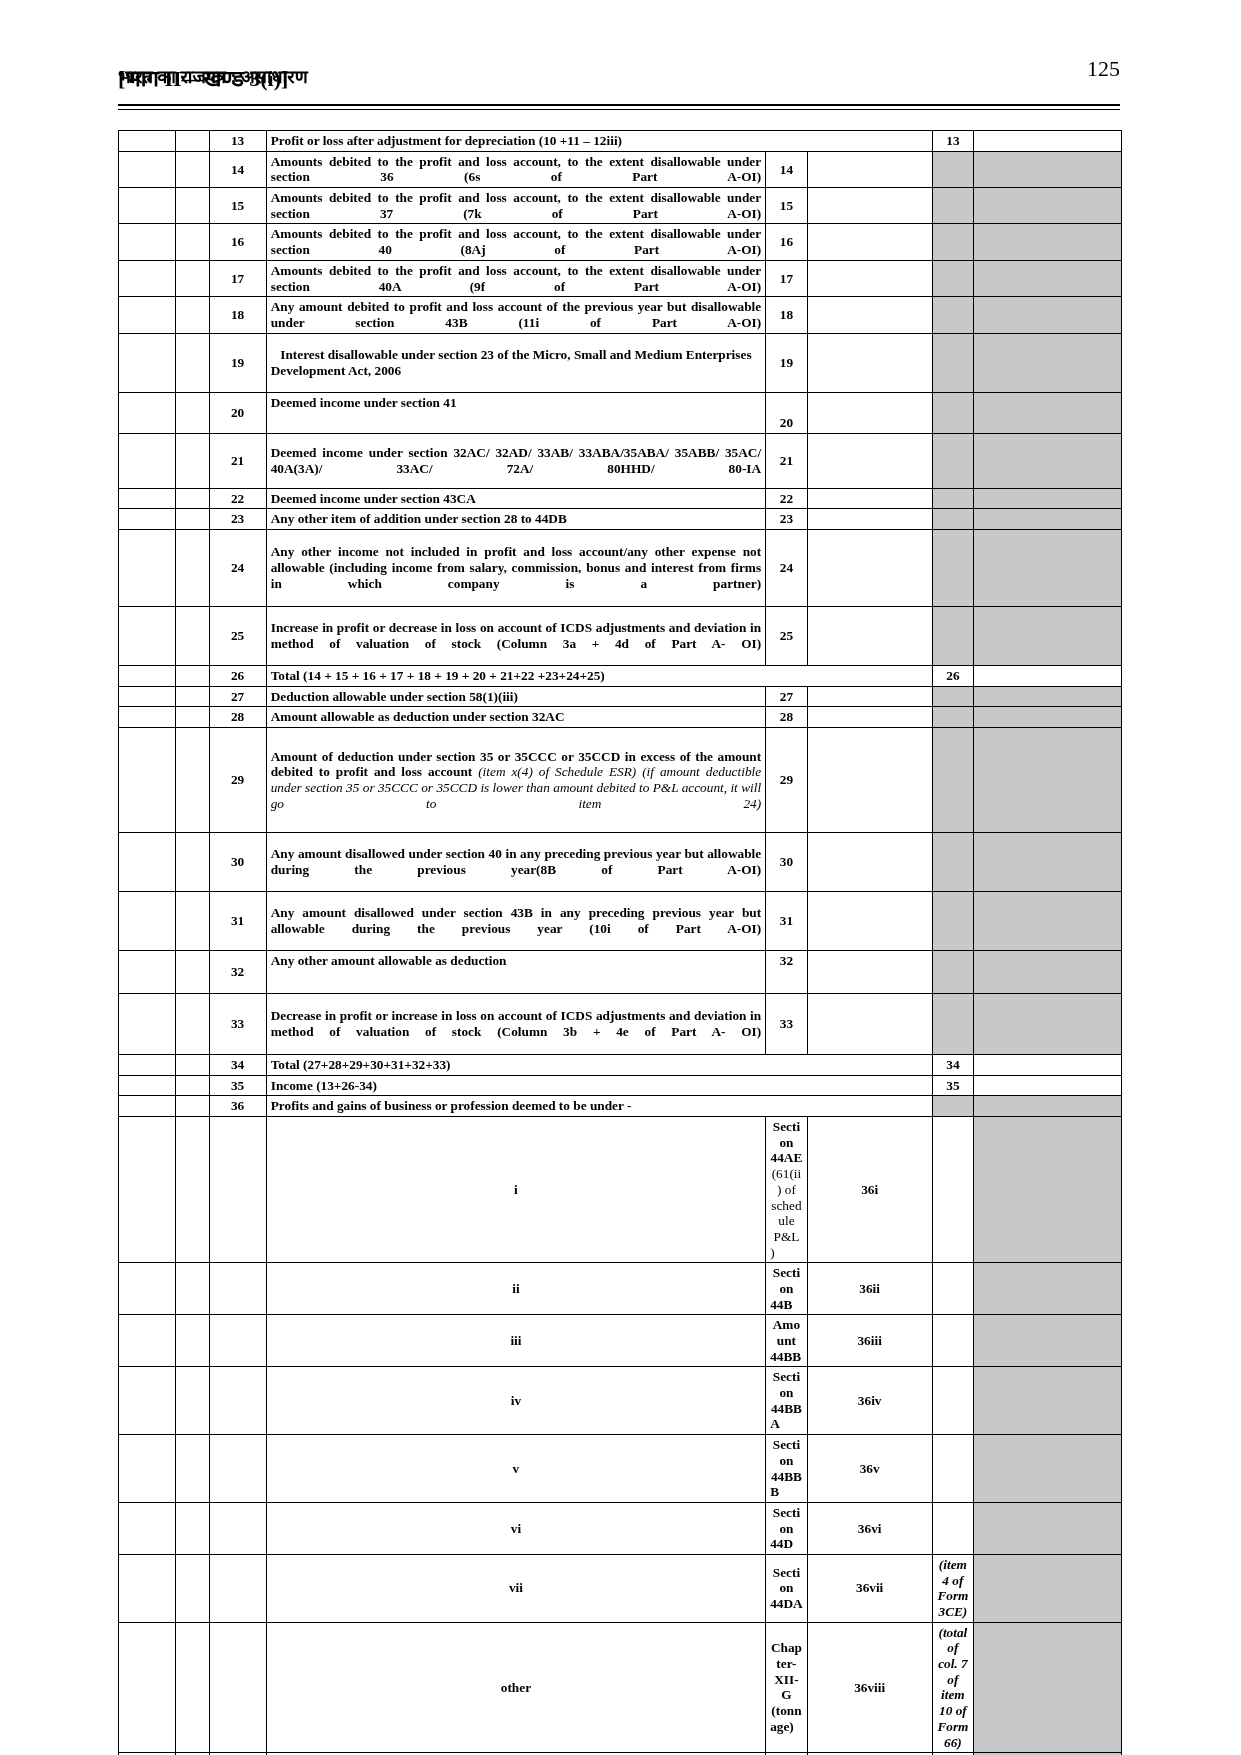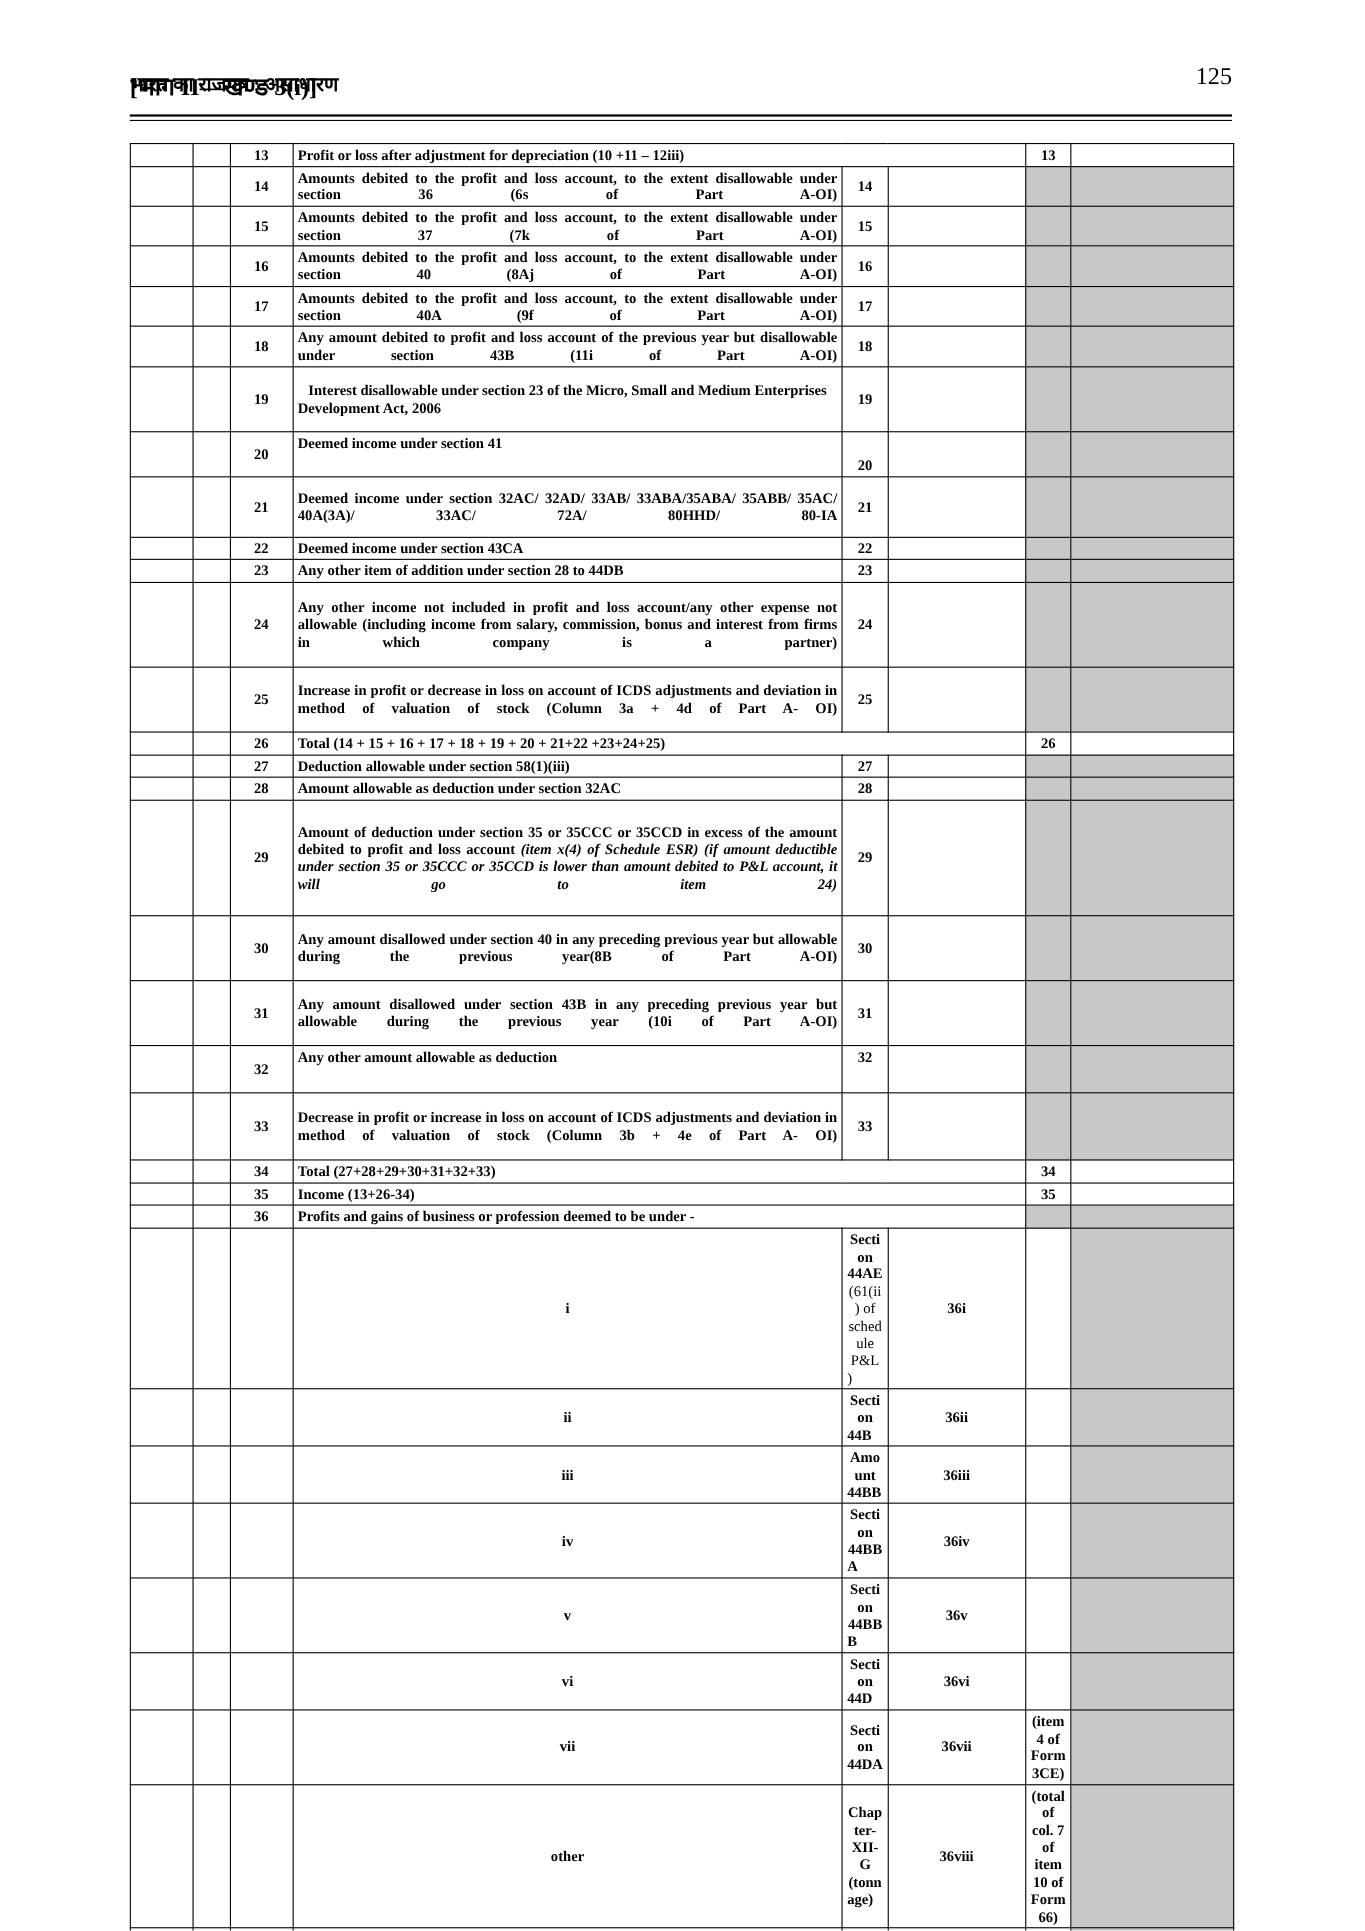--- a/index.html
+++ b/index.html
@@ -101,23 +101,24 @@
   }
   td.shade {
     background: #c8c8c8;
     border: 1px solid #000;
   }
   td.blank {
     background: #ffffff;
   }
   .ital {
     font-style: italic;
-    font-weight: bold;
+    font-weight: normal;
   }
   .italn {
+    font-style: italic;
     font-weight: normal;
   }
   .norm {
     font-weight: normal;
   }
   .ctr { text-align: center; }
   .small { font-size: 12.2px; }
 </style>
 </head>
 <body>

